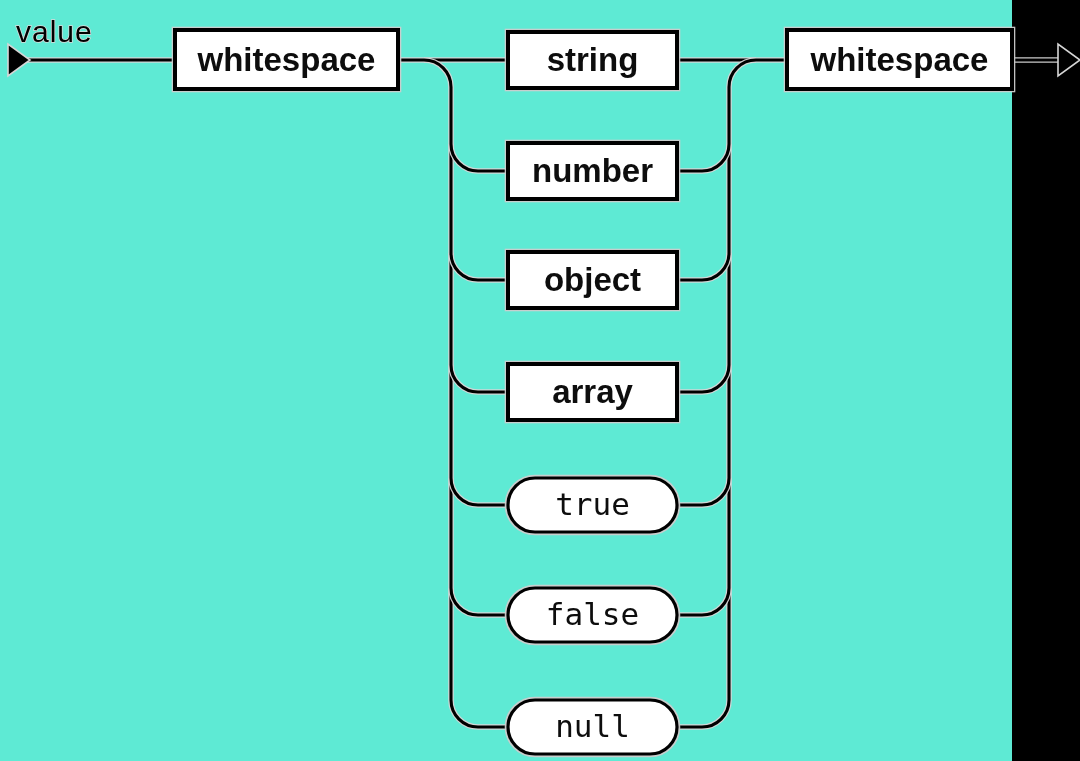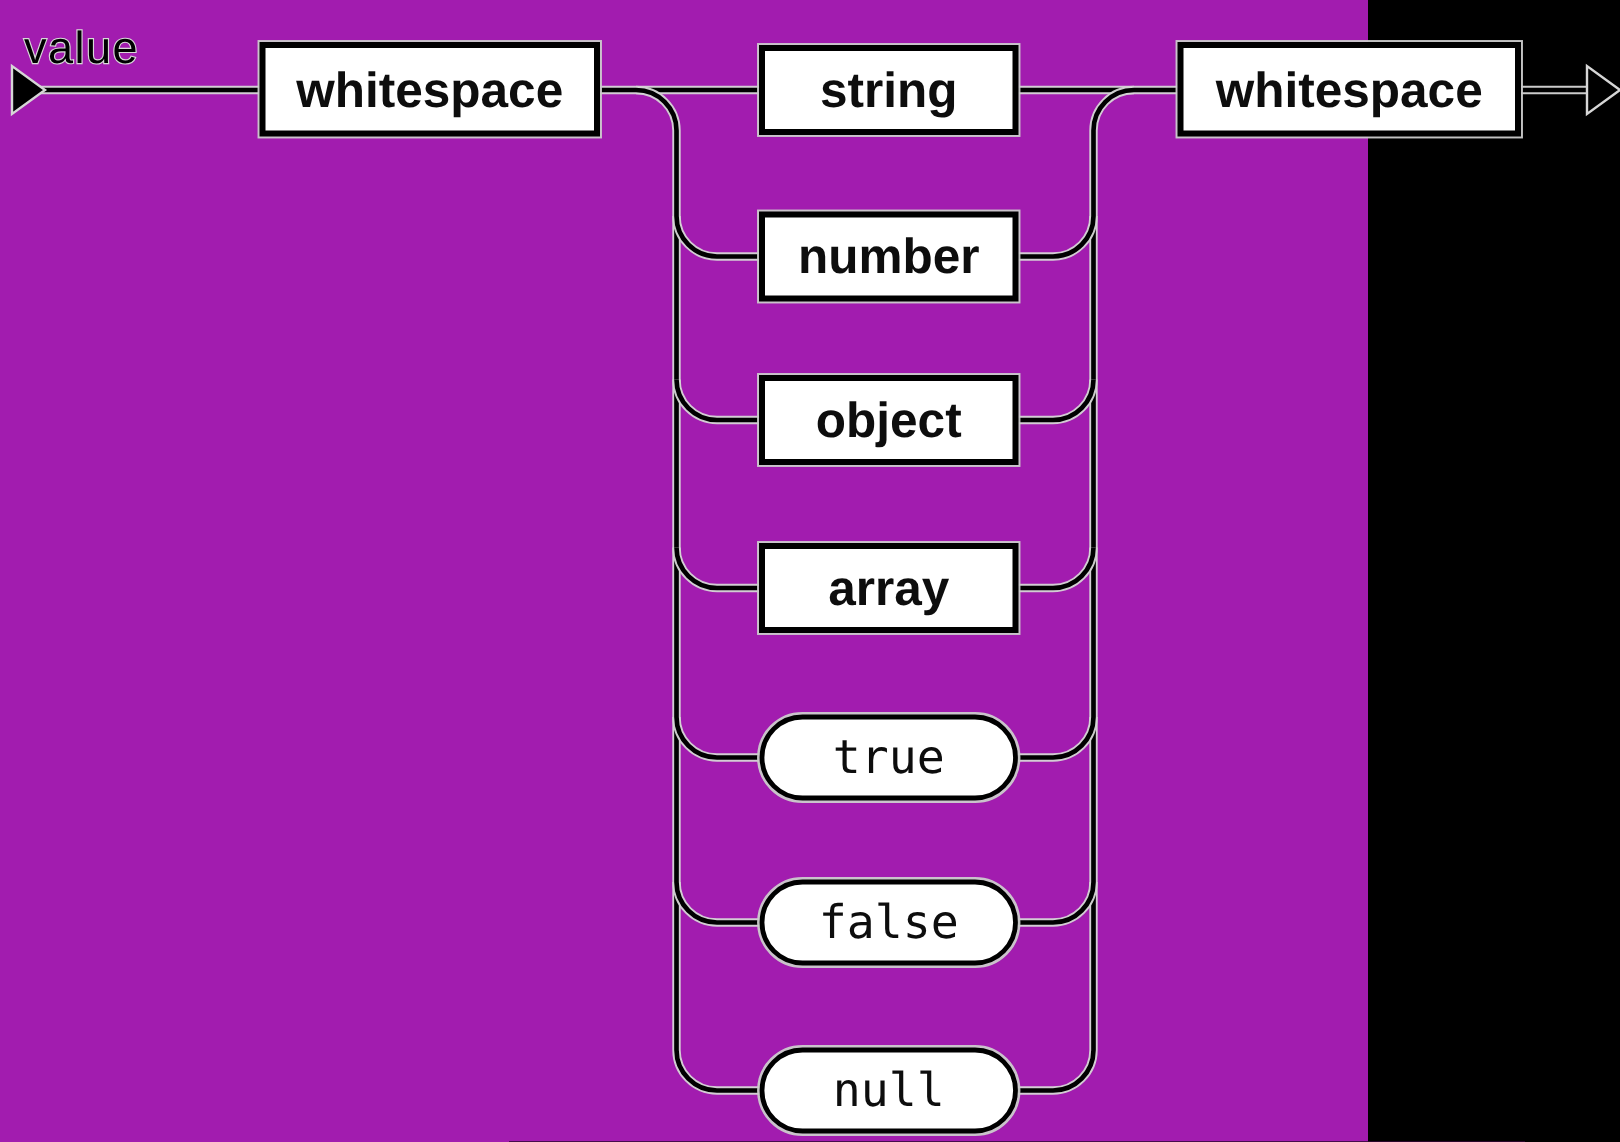--- a/index.html
+++ b/index.html
@@ -6,23 +6,23 @@
     margin: 0;
     padding: 0;
     background: #000000;
     width: 1080px;
     height: 761px;
     overflow: hidden;
     font-family: "Liberation Sans", sans-serif;
   }
   .stage {
     position: relative;
-    width: 912px;
+    width: 1012px;
     height: 761px;
-    background: #a21caf;
+    background: #5eead4;
   }
   svg { display: block; }
 
   
   .halo   { fill: none; stroke: #d6d6d6; stroke-width: 5.6px; opacity: 0.95; }
   .rail   { fill: none; stroke: #000000; stroke-width: 3.1px; }
 
   
   .box-halo  { fill: none; stroke: #cccccc; stroke-width: 6.6px; opacity: 0.95; }
   .node-rect { fill: #ffffff; stroke: #000000; stroke-width: 4px; }

